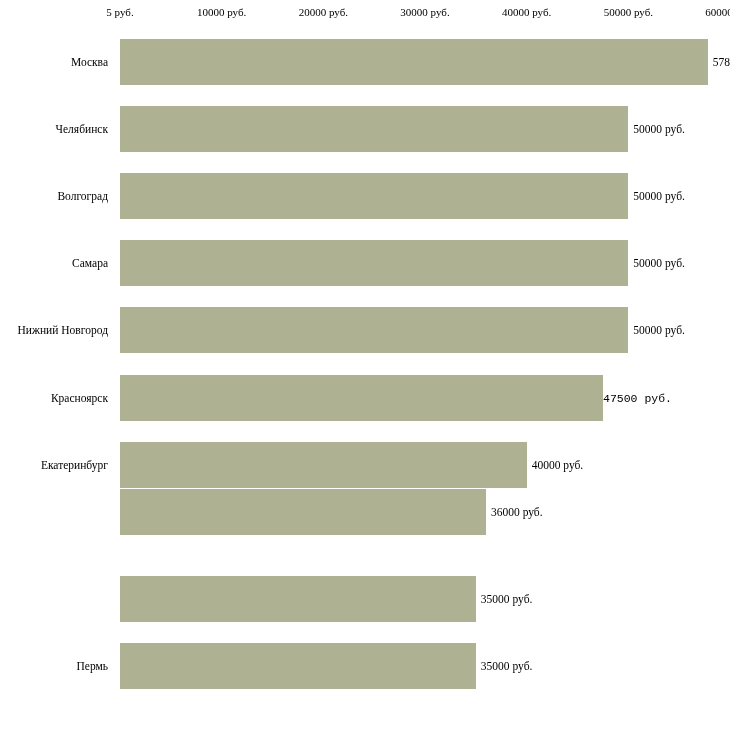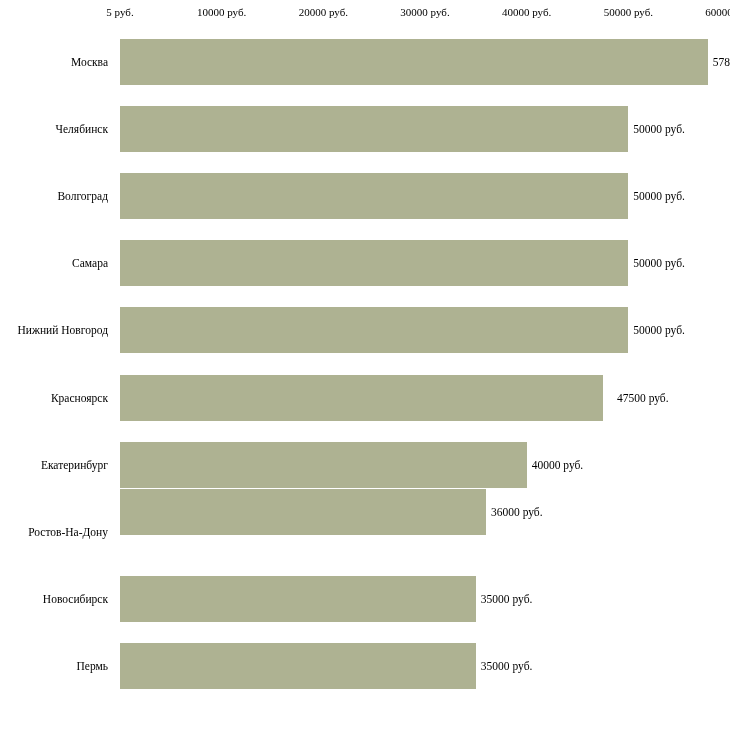--- a/index.html
+++ b/index.html
@@ -117,26 +117,20 @@
       </div>
       <div class="cat-cell" style="top: 279.4px; height: 46px;">
         <div class="cat-label">Нижний Новгород</div>
       </div>
       <div class="cat-cell" style="top: 346.6px; height: 46px;">
         <div class="cat-label">Красноярск</div>
       </div>
       <div class="cat-cell" style="top: 413.8px; height: 46px;">
         <div class="cat-label">Екатеринбург</div>
       </div>
-      <div class="cat-cell" style="top: 481px; height: 46px;">
-        <div class="cat-label">Ростов-На-Дону</div>
-      </div>
-      <div class="cat-cell" style="top: 548.2px; height: 46px;">
-        <div class="cat-label">Новосибирск</div>
-      </div>
       <div class="cat-cell" style="top: 615.4px; height: 46px;">
         <div class="cat-label">Пермь</div>
       </div>
     </div>
 
   <div class="plot-area" id="plot-area">
       <div class="bar-row" style="top: 10.6px; height: 46px;">
         <div class="bar" style="width: 587.633px; background: rgb(174, 178, 146);"></div>
         <div class="bar-value" style="left: 587.633px;">57800 руб.</div>
       </div>
@@ -151,21 +145,21 @@
       <div class="bar-row" style="top: 212.2px; height: 46px;">
         <div class="bar" style="width: 508.333px; background: rgb(174, 178, 146);"></div>
         <div class="bar-value" style="left: 508.333px;">50000 руб.</div>
       </div>
       <div class="bar-row" style="top: 279.4px; height: 46px;">
         <div class="bar" style="width: 508.333px; background: rgb(174, 178, 146);"></div>
         <div class="bar-value" style="left: 508.333px;">50000 руб.</div>
       </div>
       <div class="bar-row" style="top: 346.6px; height: 46px;">
         <div class="bar" style="width: 482.917px; background: rgb(174, 178, 146);"></div>
-        <div class="bar-value" style="left: 492px;">47500 руб.</div>
+        <div class="bar-value" style="left: 478px; font-family: Liberation Mono, monospace;">47500 руб.</div>
       </div>
       <div class="bar-row" style="top: 413.8px; height: 46px;">
         <div class="bar" style="width: 406.667px; background: rgb(174, 178, 146);"></div>
         <div class="bar-value" style="left: 406.667px;">40000 руб.</div>
       </div>
       <div class="bar-row" style="top: 461px; height: 46px;">
         <div class="bar" style="width: 366px; background: rgb(174, 178, 146);"></div>
         <div class="bar-value" style="left: 366px;">36000 руб.</div>
       </div>
       <div class="bar-row" style="top: 548.2px; height: 46px;">

